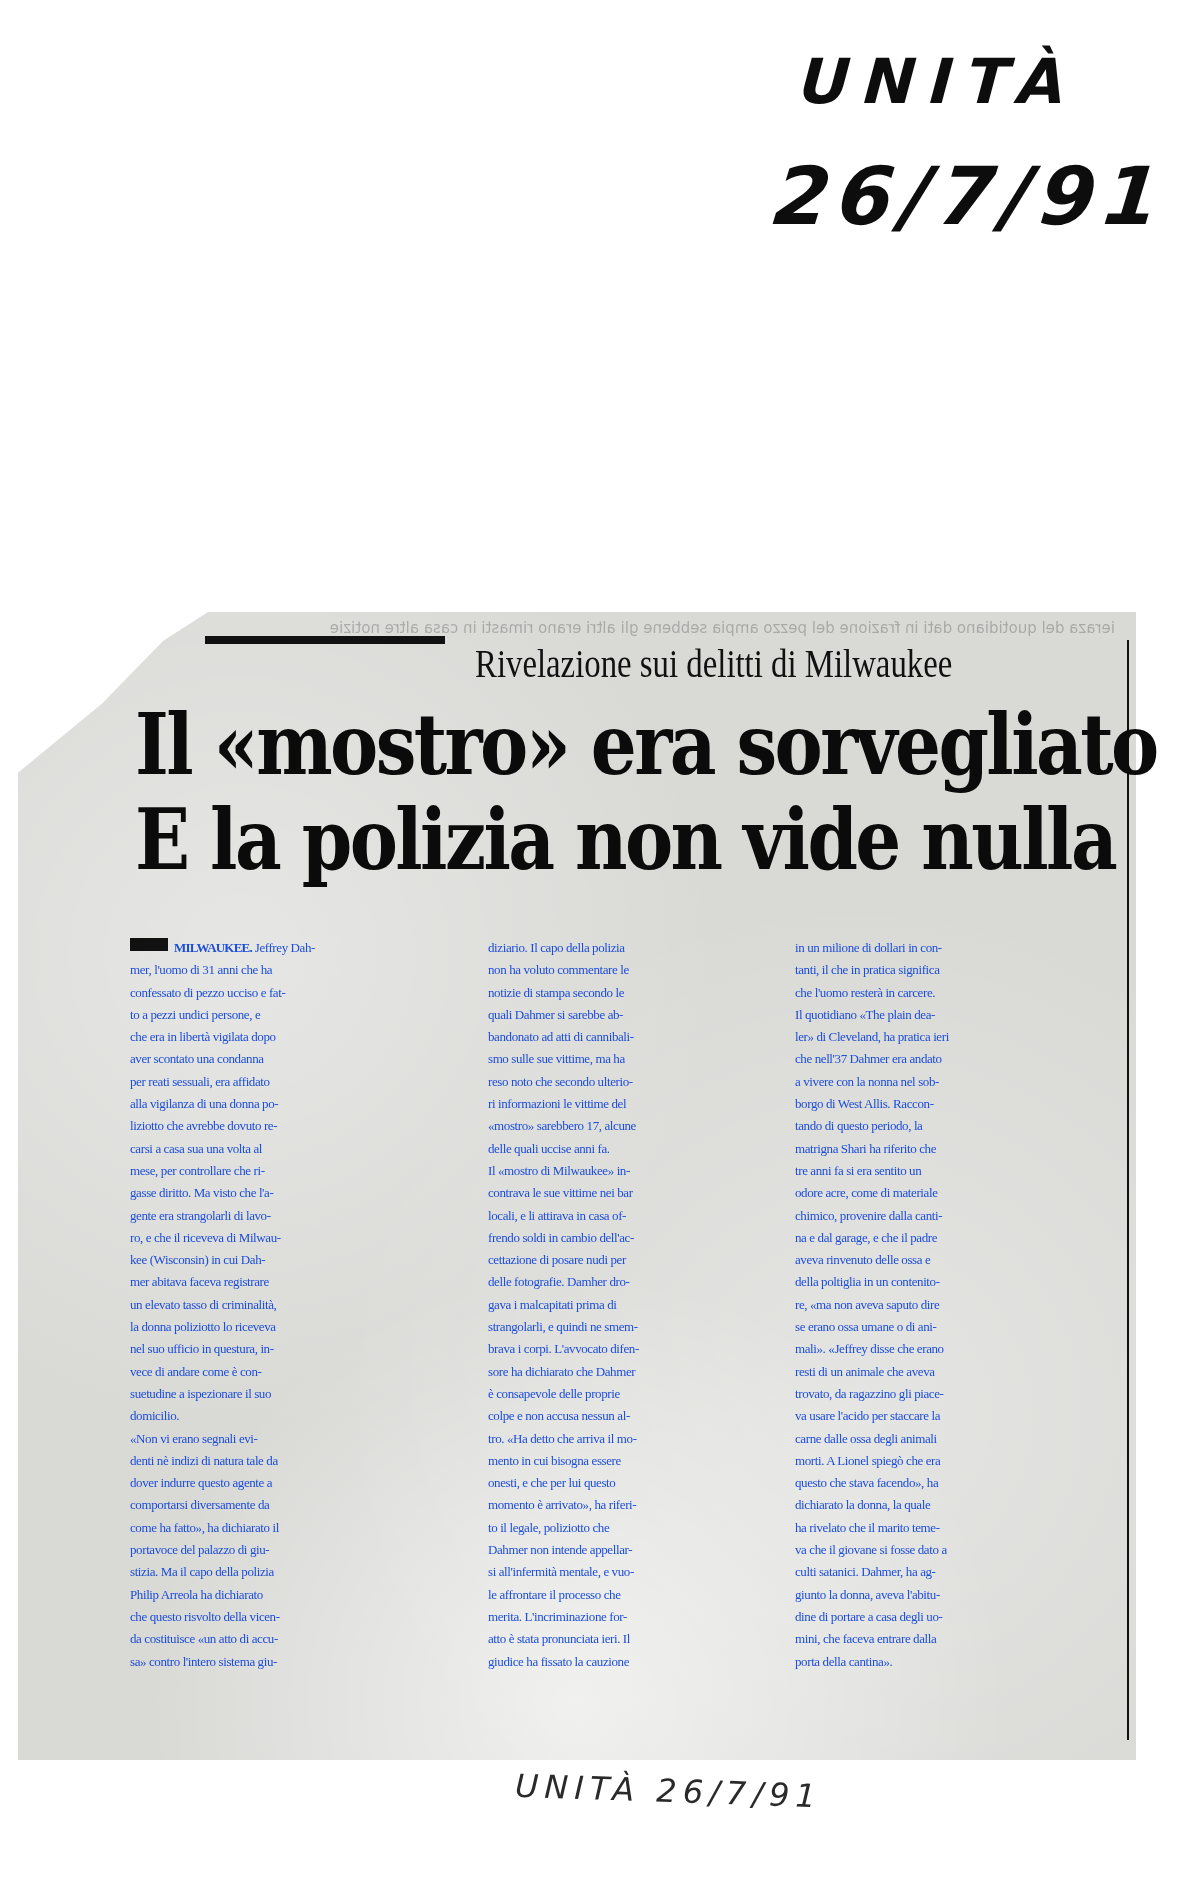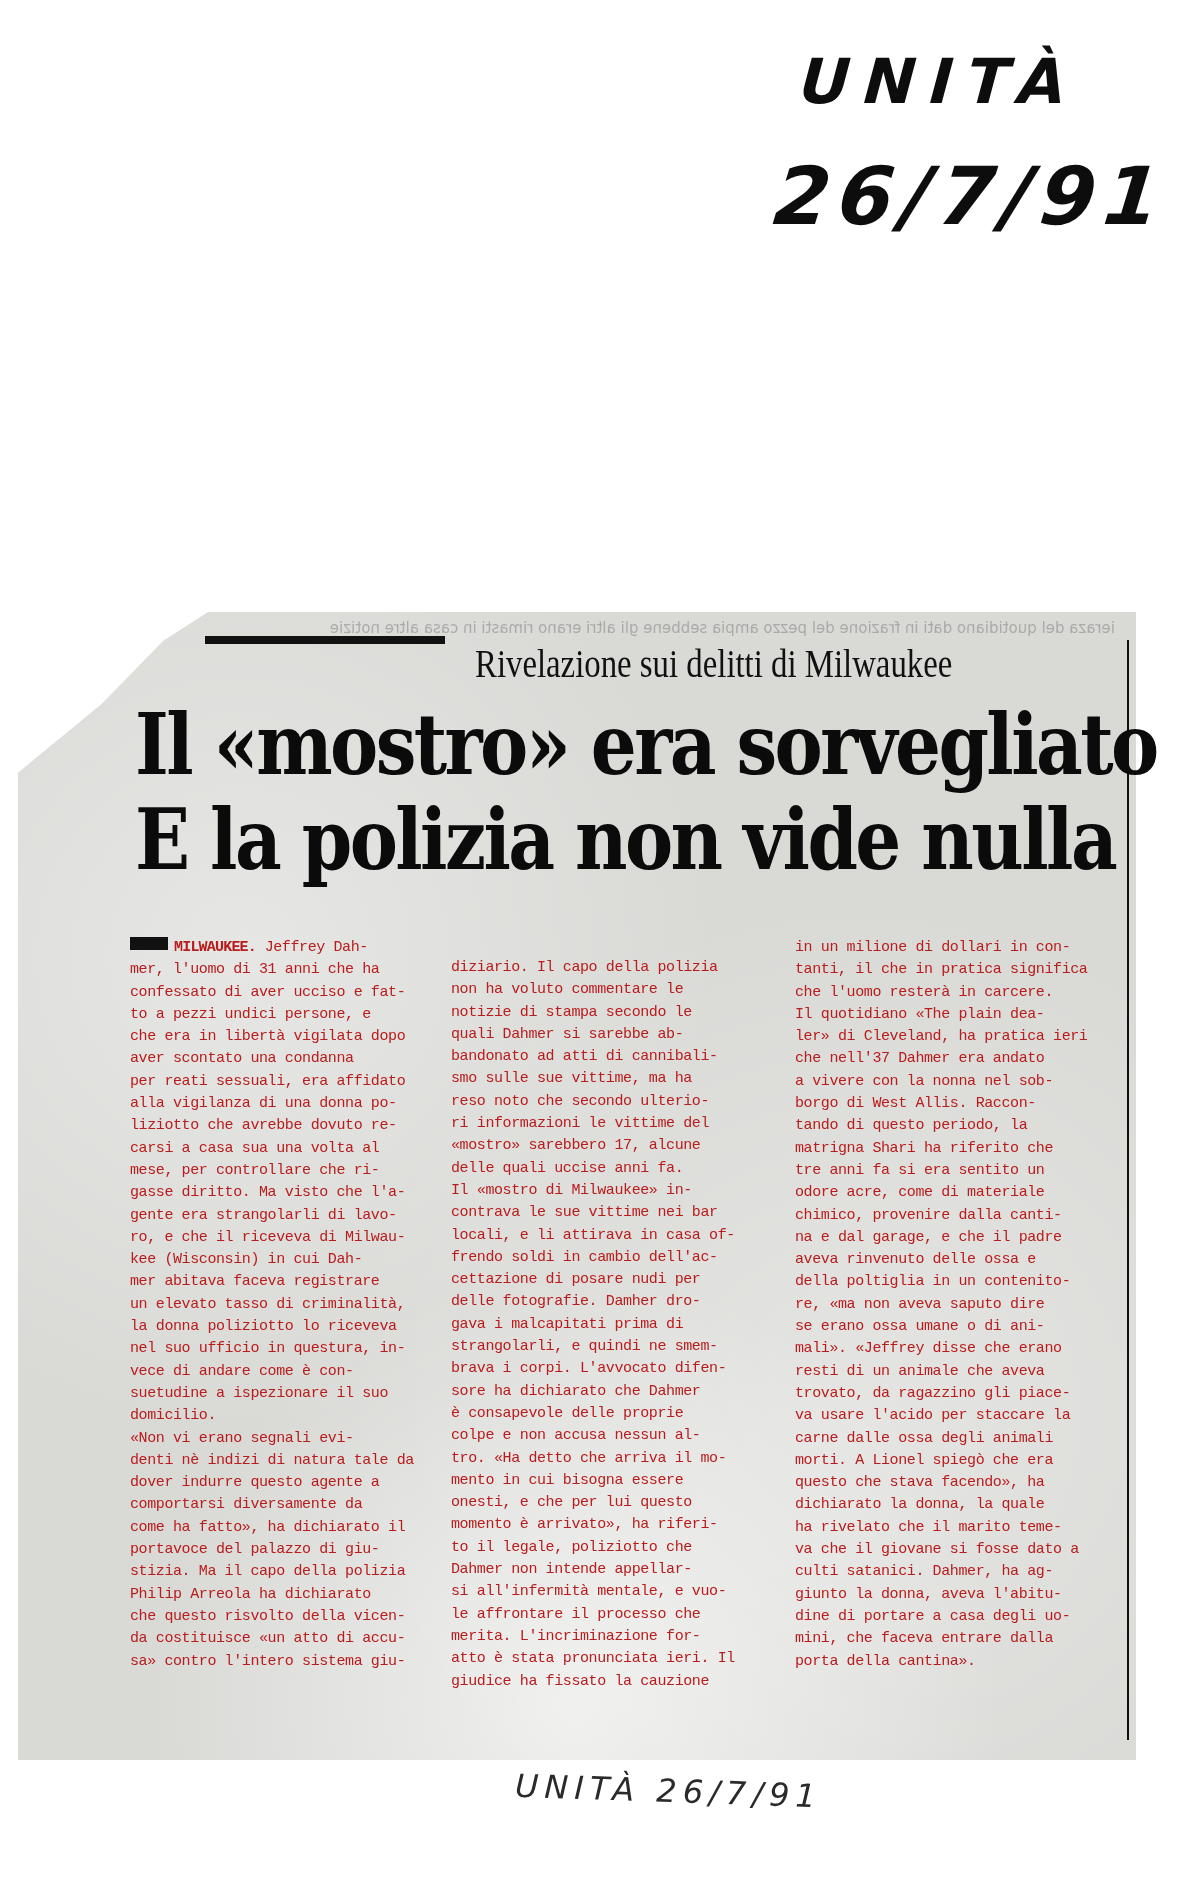--- a/index.html
+++ b/index.html
@@ -27,26 +27,26 @@
     }
     .kicker-rule { position: absolute; left: 205px; top: 636px; width: 240px; height: 8px; background: #111; }
     .right-rule { position: absolute; left: 1127px; top: 640px; width: 2px; height: 1100px; background: #111; }
 
     .kicker { position: absolute; left: 475px; top: 640px; font-family: "Liberation Serif", serif; font-size: 40px; transform: scaleX(0.82); transform-origin: left top; white-space: nowrap; color: #111; }
     .headline { position: absolute; left: 135px; font-family: "DejaVu Serif", serif; font-weight: bold; font-size: 84px; line-height: 90px; letter-spacing: -3px; color: #0b0b0b; white-space: nowrap; transform: scaleX(0.86); transform-origin: left top; }
     .hl-1 { top: 700px; }
     .hl-2 { top: 795px; }
 
     .col {
-      position: absolute; top: 937px; font-family: Liberation Mono, monospace; font-size: 15px; line-height: 22.3px;
-      color: #b91c1c; text-align: justify; white-space: nowrap;
+      position: absolute; top: 937px; font-family: Liberation Serif, serif; font-size: 13px; line-height: 22.3px;
+      color: #1d4ed8; text-align: justify; white-space: nowrap;
     }
     .col .line { display: block; height: 22.3px; overflow: hidden; letter-spacing: -0.4px; }
     .col-1 { left: 130px; width: 330px; }
-    .col-2 { left: 451px; width: 305px; margin-top: 20px; }
+    .col-2 { left: 488px; width: 305px; }
     .col-3 { left: 795px; width: 315px; }
     .dateline-box { display: inline-block; width: 38px; height: 13px; background: #111; margin-right: 6px; vertical-align: 1px; }
     .dateline { font-weight: bold; letter-spacing: -0.8px; }
   </style>
 </head>
 <body>
 
 <div class="hand hand-top-1">UNITÀ</div>
 <div class="hand hand-top-2">26/7/91</div>
 
@@ -55,21 +55,21 @@
 <div class="kicker-rule"></div>
 <div class="right-rule"></div>
 
 <div class="kicker">Rivelazione sui delitti di Milwaukee</div>
 <div class="headline hl-1">Il «mostro» era sorvegliato</div>
 <div class="headline hl-2">E la polizia non vide nulla</div>
 
 <div class="col col-1">
   <span class="line"><span class="dateline-box"></span><span class="dateline">MILWAUKEE.</span> <span>Jeffrey Dah-</span></span>
 <span class="line">mer, l'uomo di 31 anni che ha</span>
-    <span class="line">confessato di aver ucciso e fat-</span>
+    <span class="line">confessato di pezzo ucciso e fat-</span>
     <span class="line">to a pezzi undici persone, e</span>
     <span class="line">che era in libertà vigilata dopo</span>
     <span class="line">aver scontato una condanna</span>
     <span class="line">per reati sessuali, era affidato</span>
     <span class="line">alla vigilanza di una donna po-</span>
     <span class="line">liziotto che avrebbe dovuto re-</span>
     <span class="line">carsi a casa sua una volta al</span>
     <span class="line">mese, per controllare che ri-</span>
     <span class="line">gasse diritto. Ma visto che l'a-</span>
     <span class="line">gente era strangolarli di lavo-</span>

